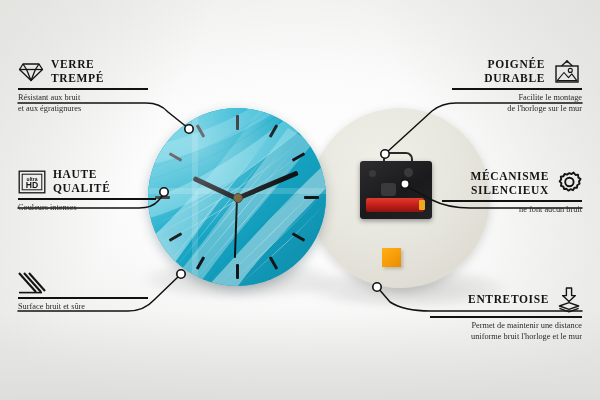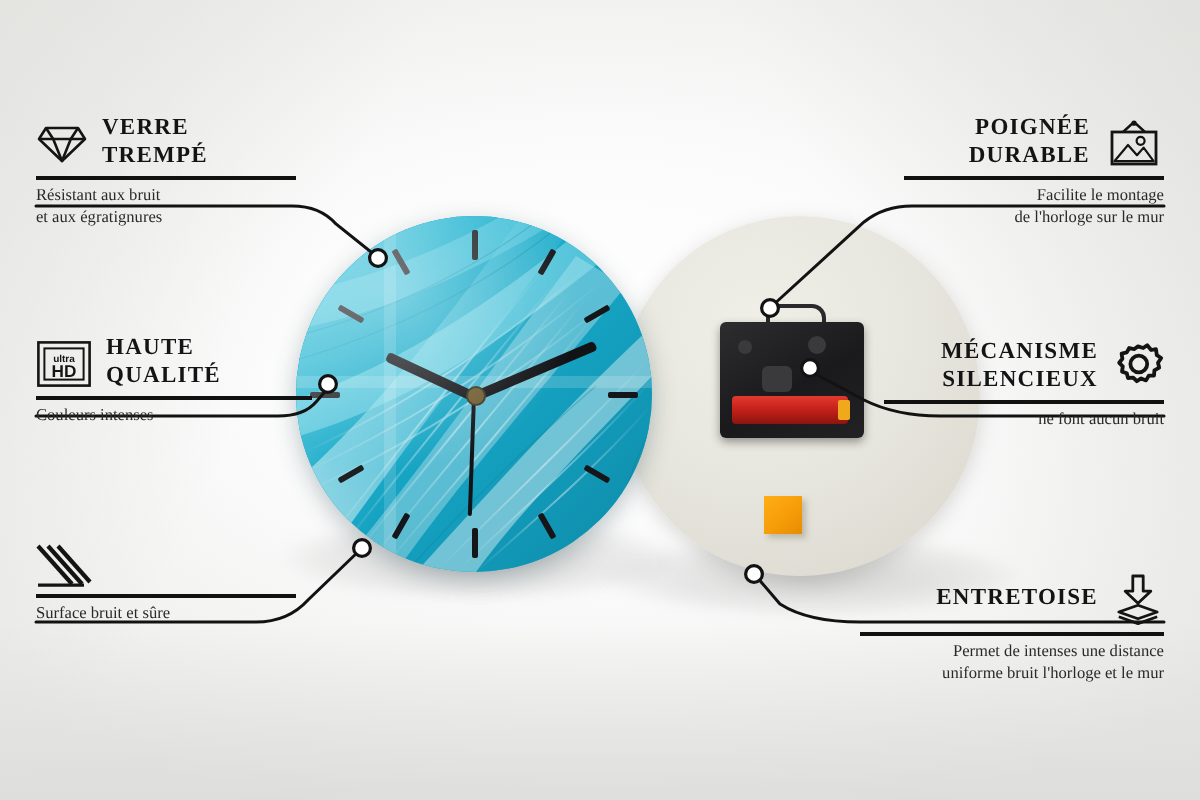--- a/index.html
+++ b/index.html
@@ -310,17 +310,17 @@
       </div>
       <svg class="ico" width="26" height="26" viewBox="0 0 26 26">
         <g fill="none" stroke="#141414" stroke-width="1.4" stroke-linejoin="round">
           <path d="M10.4,1 L15.6,1 L15.6,8.6 L19.4,8.6 L13,14.6 L6.6,8.6 L10.4,8.6 Z"></path>
           <path d="M13,15.6 L22.6,19 L13,22.4 L3.4,19 Z"></path>
           <path d="M3.4,21.4 L13,24.8 L22.6,21.4"></path>
         </g>
       </svg>
     </div>
     <div class="rule"></div>
-    <div class="desc">Permet de intenses une distance</div>
+    <div class="desc">Permet de maintenir une distance</div>
     <div class="desc">uniforme bruit l'horloge et le mur</div>
   </div>
 
 </div>
 
 </body></html>

